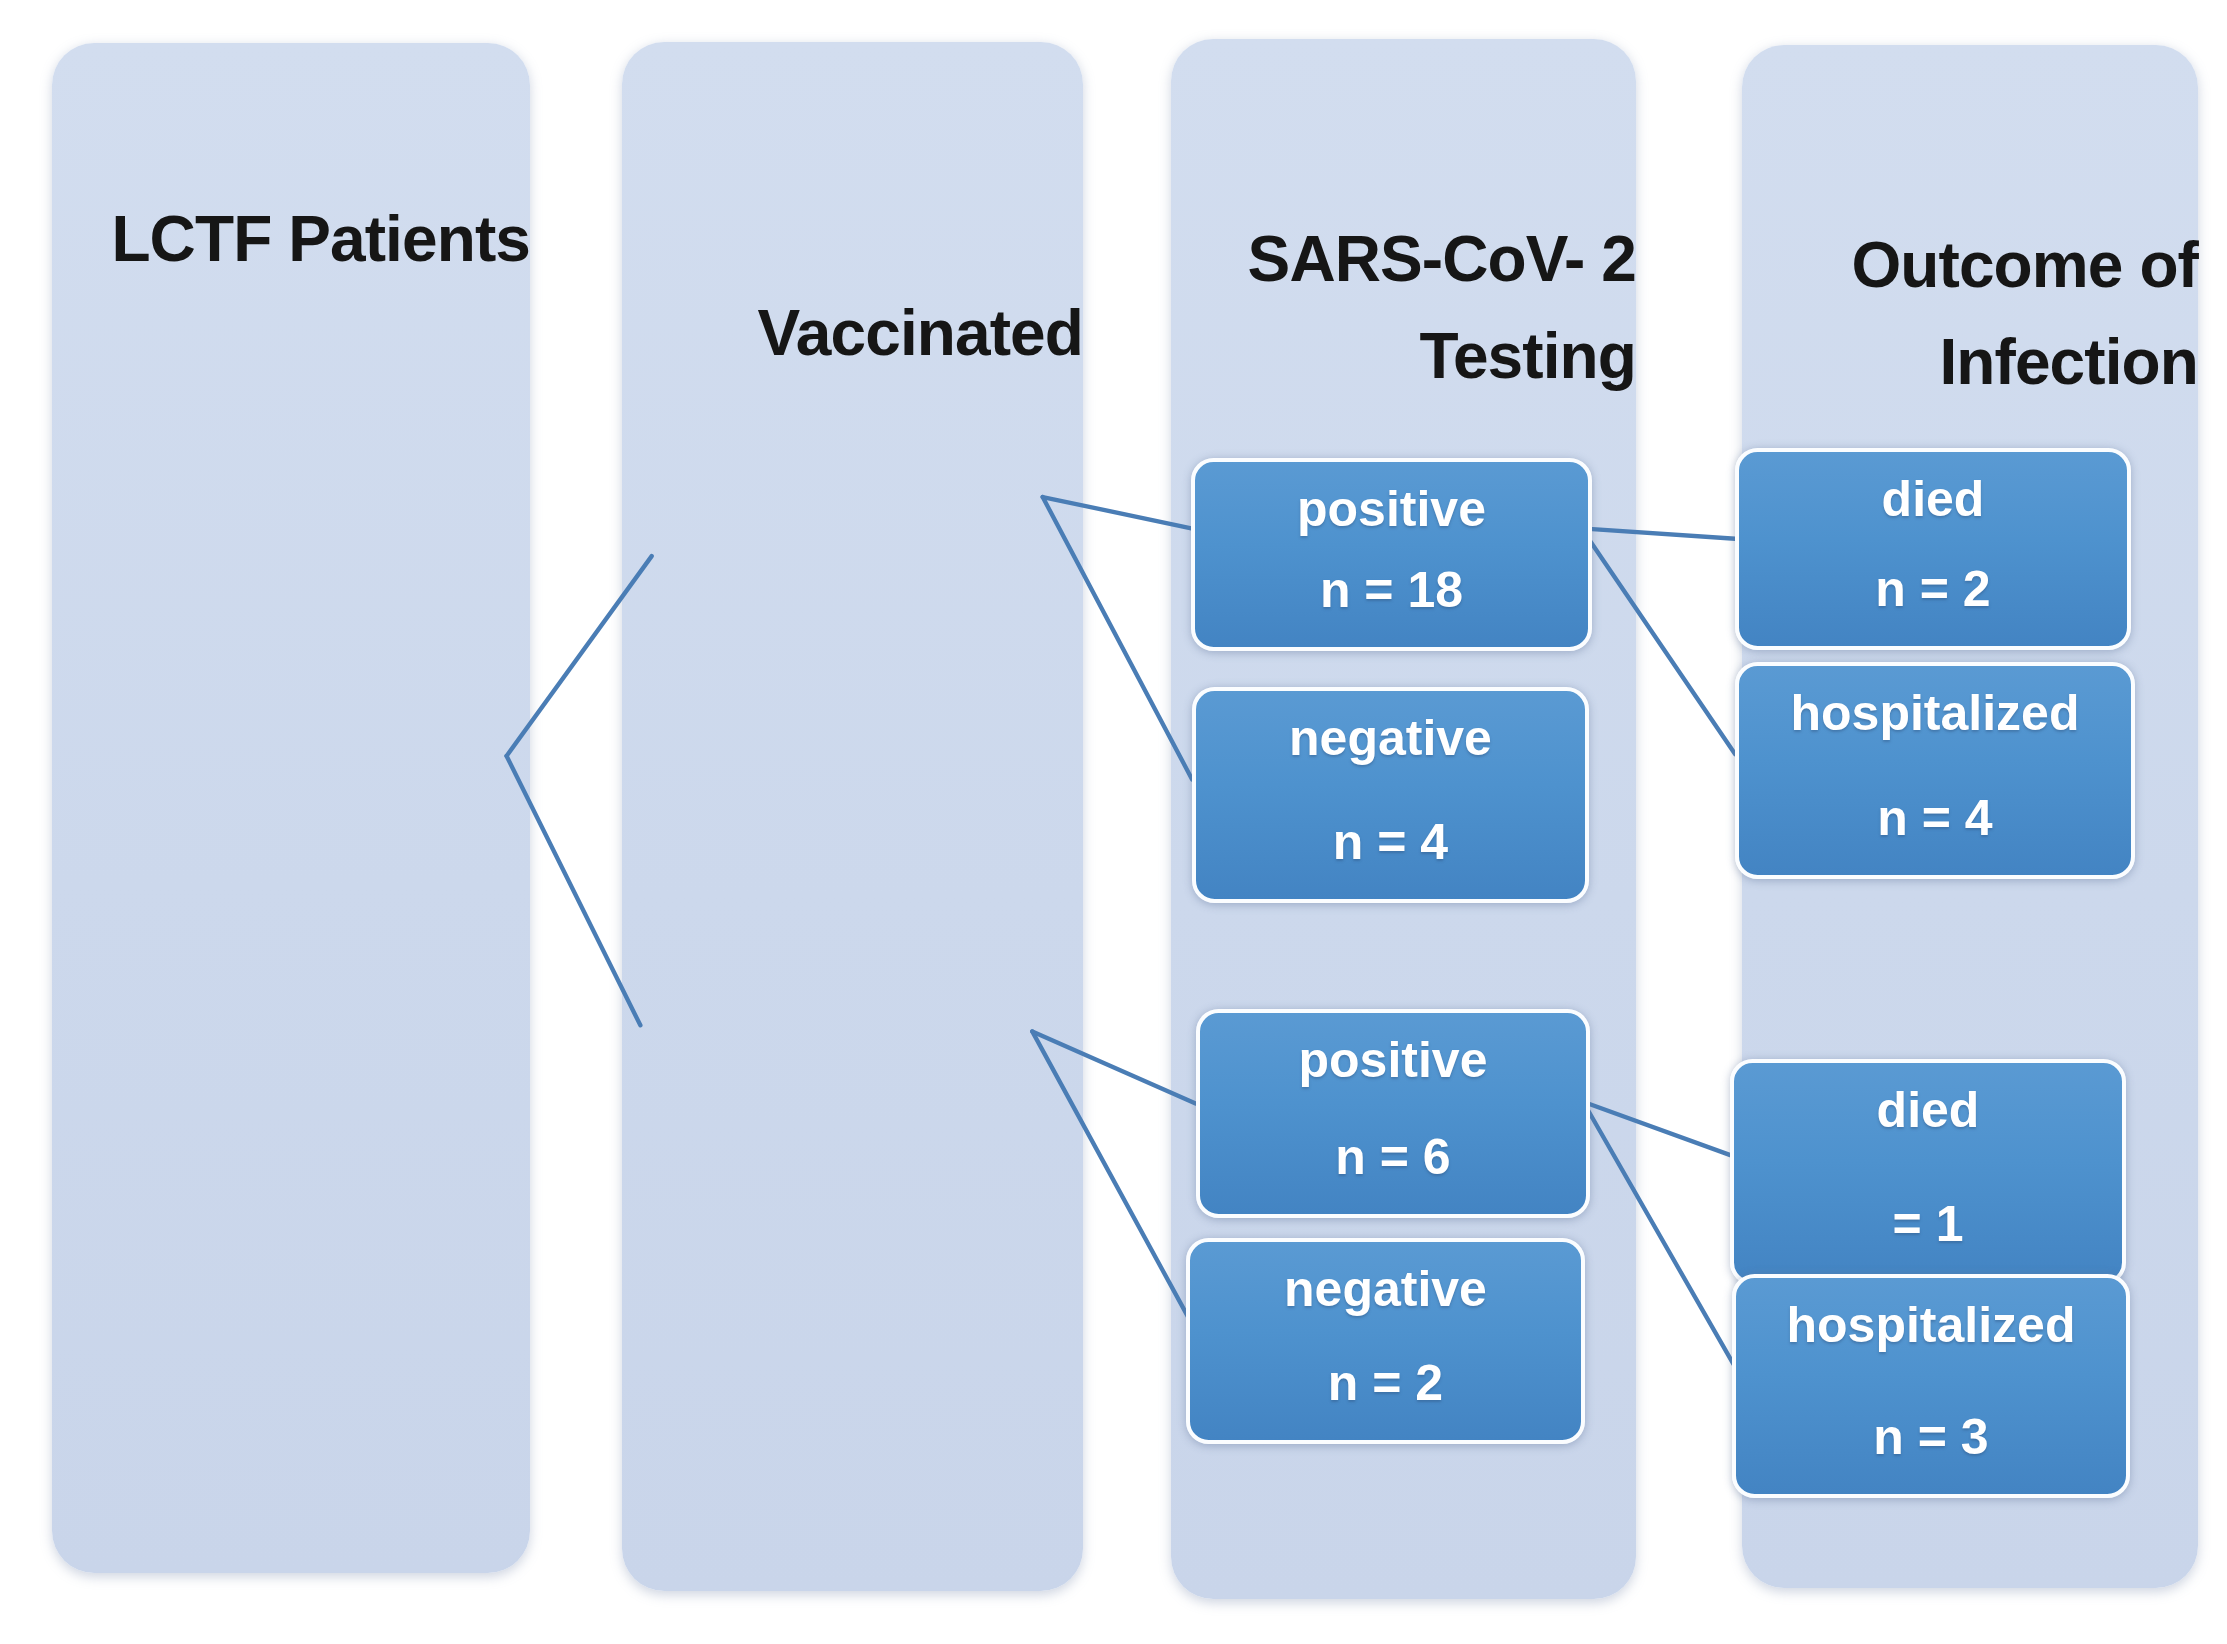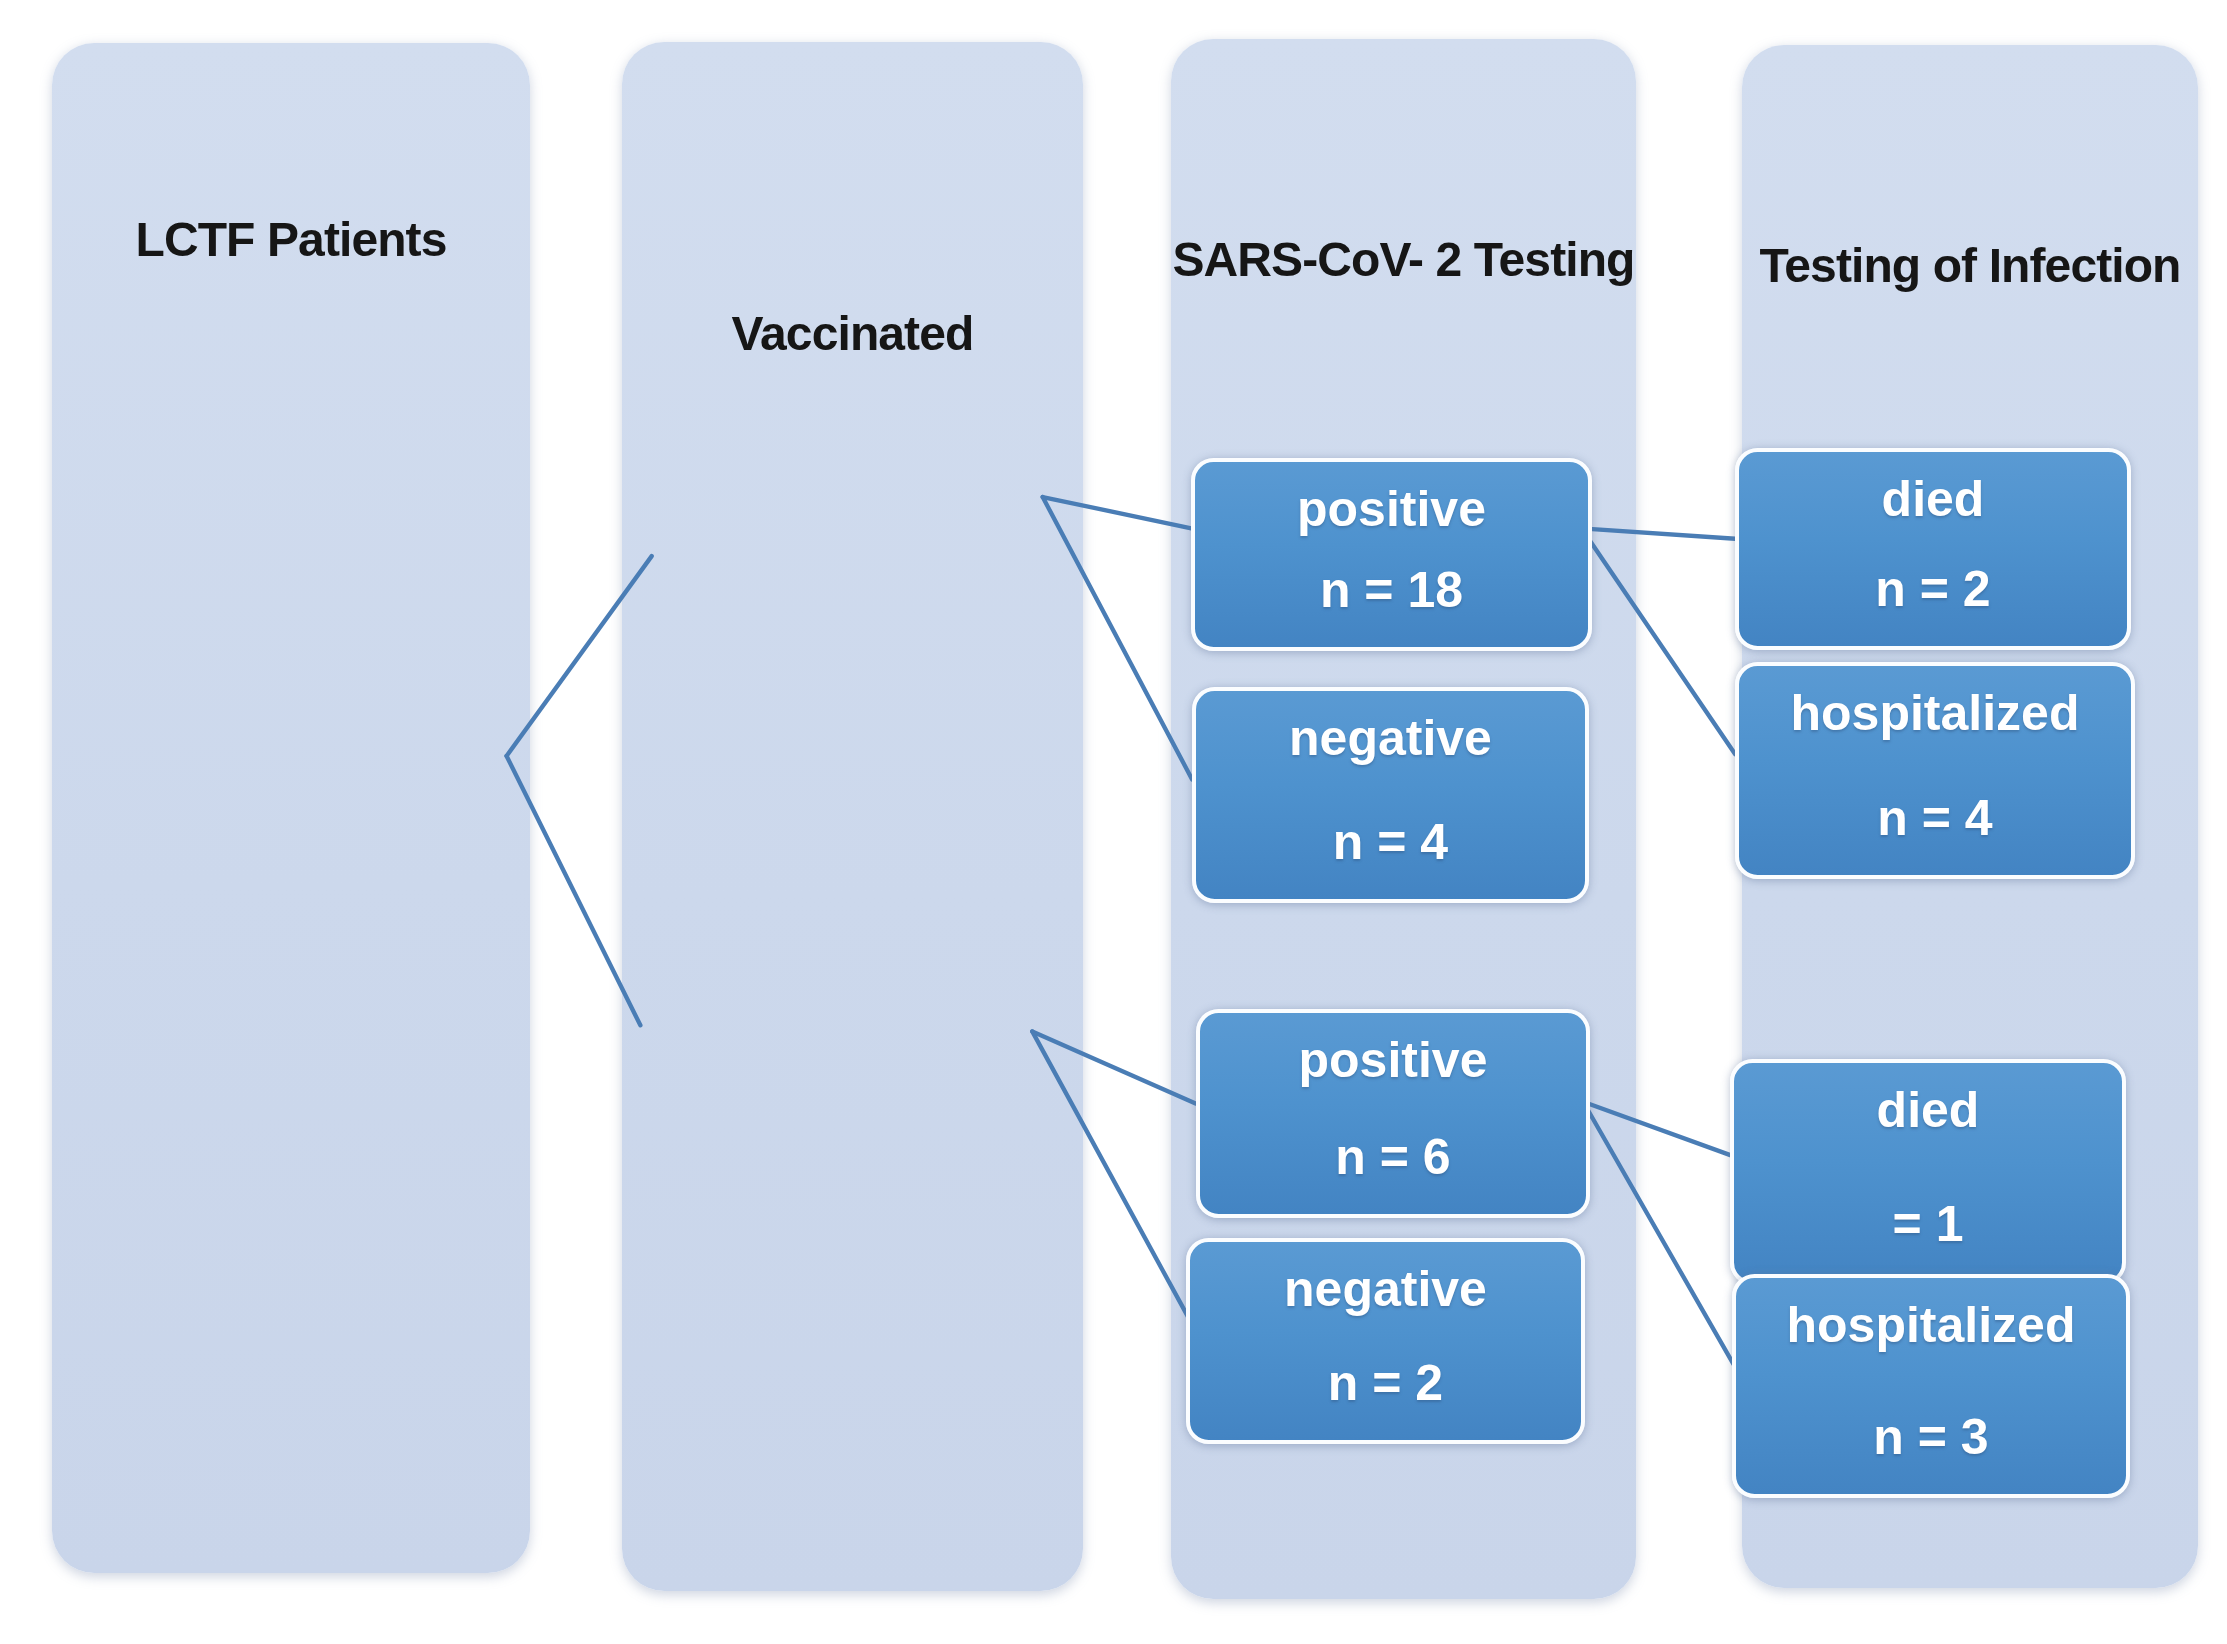--- a/index.html
+++ b/index.html
@@ -17,23 +17,23 @@
   }
   .column {
     position: absolute;
     border-radius: 42px;
     background: linear-gradient(180deg, #d2ddef 0%, #ccd8ec 55%, #c9d5ea 100%);
     box-shadow: 0 3.5px 12px rgba(130,145,175,0.38);
   }
   .col-header {
     position: absolute;
     width: 100%;
-    text-align: center;
+    text-align: right;
     color: #161616;
-    font-size: 48px;
+    font-size: 64px;
     font-weight: 600;
     line-height: 97px;
     letter-spacing: -0.9px;
   }
   .node {
     position: absolute;
     box-sizing: border-box;
     border: 4.3px solid #fbfdff;
     border-radius: 22.6px;
     background: linear-gradient(180deg, #5a9ad3 0%, #4e92ce 45%, #4384c3 100%);
@@ -86,21 +86,21 @@
 
   <div class="column" style="left:1171px; top:39px; width:465px; height:1560px;">
     <div class="col-header" style="top:172px;">
       <span>SARS-CoV-</span>
       <span>2 Testing</span>
     </div>
   </div>
 
   <div class="column" style="left:1742px; top:45px; width:456px; height:1543px;">
     <div class="col-header" style="top:172px;">
-      <span>Testing of</span>
+      <span>Outcome of</span>
       <span>Infection</span>
     </div>
   </div>
 
   <svg class="edges" viewBox="0 0 2563 1892">
     <line x1="583" y1="870" x2="750" y2="640"></line>
     <line x1="583" y1="870" x2="737" y2="1180"></line>
     <line x1="1200" y1="572" x2="1371" y2="608"></line>
     <line x1="1200" y1="572" x2="1372" y2="897"></line>
     <line x1="1820" y1="608" x2="1997" y2="620"></line>

